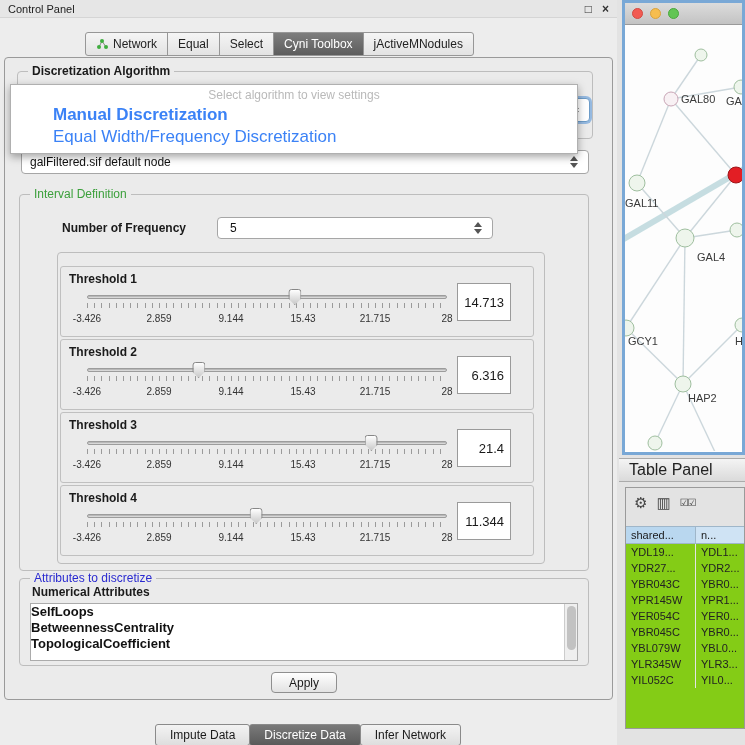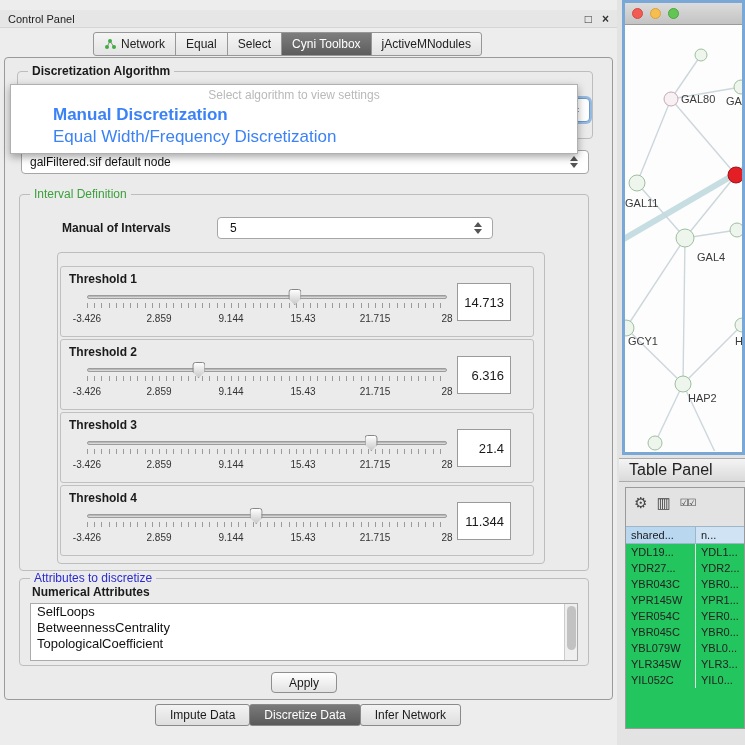--- a/index.html
+++ b/index.html
@@ -1,28 +1,28 @@
 <!DOCTYPE html>
 <html><head>
 <meta charset="utf-8">
 <style>
   * { margin:0; padding:0; box-sizing:border-box; }
   html,body { width:745px; height:745px; }
   body { font-family:"Liberation Sans",sans-serif; background:#e3e3e3; position:relative; overflow:hidden; color:#1a1a1a; }
 
   
   .cp { position:absolute; left:0; top:0; width:617px; height:745px; background:#ededed; }
-  .cp-titlebar { position:absolute; left:0; top:10px; width:100%; height:18px; background:#e6e6e6; display:flex; align-items:center; padding:0 8px; font-size:11px; color:#222; border-bottom:1px solid #d5d5d5; }
+  .cp-titlebar { position:absolute; left:0; top:0; width:100%; height:18px; background:#e6e6e6; display:flex; align-items:center; padding:0 8px; font-size:11px; color:#222; border-bottom:1px solid #d5d5d5; }
   .cp-titlebar .spacer { flex:1; }
   .win-btn { font-size:12px; color:#333; margin-left:10px; line-height:12px; cursor:default; }
   .win-btn.close { font-weight:bold; }
 
   .tabbar { position:absolute; left:85px; top:32px; display:flex; height:24px; }
   .tab { display:flex; align-items:center; gap:5px; padding:0 10px; font-size:12px; background:linear-gradient(#f5f5f5,#e3e3e3); border:1px solid #979797; margin-left:-1px; color:#222; white-space:nowrap; }
-  .tab.first { margin-left:8px; border-radius:3px 0 0 3px;text-align:center; }
+  .tab.first { margin-left:0; border-radius:3px 0 0 3px;text-align:center; }
   .tab.last { border-radius:0 3px 3px 0; }
   .tab.selected { background:linear-gradient(#7e7e7e,#5d5d5d); color:#fff; }
 
   .cp-main { position:absolute; left:4px; top:57px; width:609px; height:643px; border:1px solid #9a9a9a; border-radius:4px; background:#ebebeb; }
 
   .group { position:absolute; border:1px solid #bdbdbd; border-radius:4px; }
   .group > .legend { position:absolute; top:-8px; left:10px; background:#ebebeb; padding:0 4px; font-size:12px; font-weight:bold; color:#1a1a1a; white-space:nowrap; }
   .legend.green { color:#3ca03c; font-weight:normal; }
   .legend.blue { color:#2a2ad0; font-weight:normal; }
 
@@ -45,27 +45,27 @@
   .slider { position:absolute; left:26px; top:22px; width:360px; height:46px; }
   .track { position:absolute; left:0; right:0; top:6px; height:4px; background:#dcdcdc; border:1px solid #9c9c9c; border-radius:2px; box-shadow:inset 0 1px 1px rgba(0,0,0,.18); }
   .ticks { position:absolute; left:0; right:0; top:14px; height:5px; background:repeating-linear-gradient(90deg,#9a9a9a 0 1px,transparent 1px 7.2px); }
   .handle { position:absolute; top:0; width:13px; height:16px; transform:translateX(-50%); background:linear-gradient(#fefefe,#cacaca); border:1px solid #878787; border-radius:3px; clip-path:polygon(0 0,100% 0,100% 60%,50% 100%,0 60%); }
   .tlabels { position:absolute; left:0; right:0; top:0; height:100%; }
   .tlabels span { position:absolute; top:24px; transform:translateX(-50%); font-size:10px; color:#333; white-space:nowrap; }
   .th-value { position:absolute; right:22px; top:16px; width:54px; height:38px; background:#fff; border:1px solid #9a9a9a; font-size:13px; display:flex; align-items:center; justify-content:flex-end; padding-right:6px; }
 
   
   .listbox { position:absolute; left:10px; top:24px; width:548px; height:58px; background:#fff; border:1px solid #ababab; overflow:hidden; }
-  .list-item { font-size:13px; line-height:16px; padding-left:6px; color:#111; white-space:nowrap; }
+  .list-item { font-size:13px; line-height:16px; color:#111; white-space:nowrap;font-weight:bold; }
   .scroll { position:absolute; right:0; top:0; bottom:0; width:13px; background:#efefef; border-left:1px solid #ccc; }
   .thumb { position:absolute; left:2px; top:2px; width:9px; height:44px; background:#c2c2c2; border-radius:5px; }
 
   .btn-apply { position:absolute; left:266px; top:614px; width:66px; height:21px; border:1px solid #8f8f8f; border-radius:4px; background:linear-gradient(#ffffff,#e2e2e2); font-size:12px; display:flex; align-items:center; justify-content:center; }
 
-  .bottom-tabs { position:absolute; left:0; top:704px; width:617px; display:flex; justify-content:center; }
+  .bottom-tabs { position:absolute; left:0; top:724px; width:617px; display:flex; justify-content:center; }
   .btab { padding:3px 14px; font-size:12px; border:1px solid #8a8a8a; margin-left:-1px; background:linear-gradient(#f3f3f3,#dedede); border-radius:3px; white-space:nowrap; }
   .btab.selected { background:linear-gradient(#7a7a7a,#5a5a5a); color:#fff; }
 
   
   .net-window { position:absolute; left:622px; top:0; width:123px; height:455px; border:3px solid #79a8d6; background:#fff; }
   .mac-titlebar { height:22px; background:linear-gradient(#dcdcdc,#c3c3c3); border-bottom:1px solid #9a9a9a; display:flex; align-items:center; gap:7px; padding-left:7px; }
   .light { width:11px; height:11px; border-radius:50%; }
   .light.red { background:#f25a52; border:1px solid #d24a42; }
   .light.yellow { background:#f6bd4f; border:1px solid #d9a33d; }
   .light.green { background:#62c554; border:1px solid #4aa83e; }
@@ -74,21 +74,21 @@
 
   .tp-header { position:absolute; left:619px; top:458px; width:126px; height:24px; background:linear-gradient(#f4f4f4,#dadada); border-top:1px solid #ababab; border-bottom:1px solid #ababab; display:flex; align-items:center; padding-left:10px; font-size:16px; color:#222; }
   .tp-window { position:absolute; left:625px; top:487px; width:120px; height:242px; background:#e3e3e3; border:1px solid #9a9a9a; display:flex; flex-direction:column; }
   .tp-toolbar { height:30px; display:flex; align-items:center; gap:9px; padding:0 8px; }
   .tp-icon { font-size:15px; color:#444; line-height:16px; }
   .tp-icon.checks { font-size:10px; letter-spacing:-1px; }
   .tp-headrow { display:flex; height:18px; margin-top:8px; border-top:1px solid #9fb6c9; border-bottom:1px solid #9fb6c9; font-size:11px; }
   .hc { display:flex; align-items:center; padding-left:5px; overflow:hidden; white-space:nowrap; }
   .hc.c0 { width:70px; background:#b9d7ef; border-right:1px solid #9fb6c9; }
   .hc.c1 { flex:1; background:#cfe3f4; }
-  .tp-body { flex:1; background:#22c55e; overflow:hidden; }
+  .tp-body { flex:1; background:#84cc16; overflow:hidden; }
   .trow { display:flex; height:16px; font-size:11px; color:#222; }
   .tcell { overflow:hidden; white-space:nowrap; padding-left:5px; display:flex; align-items:center; }
   .tcell.c0 { width:70px; border-right:1px solid #e4e4e4; }
   .tcell.c1 { flex:1; }
 </style>
 </head>
 <body>
 
 <div class="cp">
 
@@ -141,21 +141,21 @@
       <span>galFiltered.sif default node</span>
       <span class="spin">
           <i class="arr-up"></i>
           <i class="arr-dn"></i>
         </span>
     </div>
 
     <div class="group" style="left:14px; top:136px; width:570px; height:377px;">
       <span class="legend green">Interval Definition</span>
 
-      <div style="position:absolute; left:42px; top:26px; font-size:12px; font-weight:bold;">Manual of Intervals</div>
+      <div style="position:absolute; left:42px; top:26px; font-size:12px; font-weight:bold;">Number of Frequency</div>
       <div class="combo" style="left:197px; top:22px; width:276px; height:22px; padding-left:12px;">
         <span>5</span>
         <span class="spin">
             <i class="arr-up"></i>
             <i class="arr-dn"></i>
           </span>
       </div>
 
       <div class="group" style="left:37px; top:57px; width:488px; height:312px;">
         <div id="thresholds" style="position:absolute; left:2px; top:13px;">

